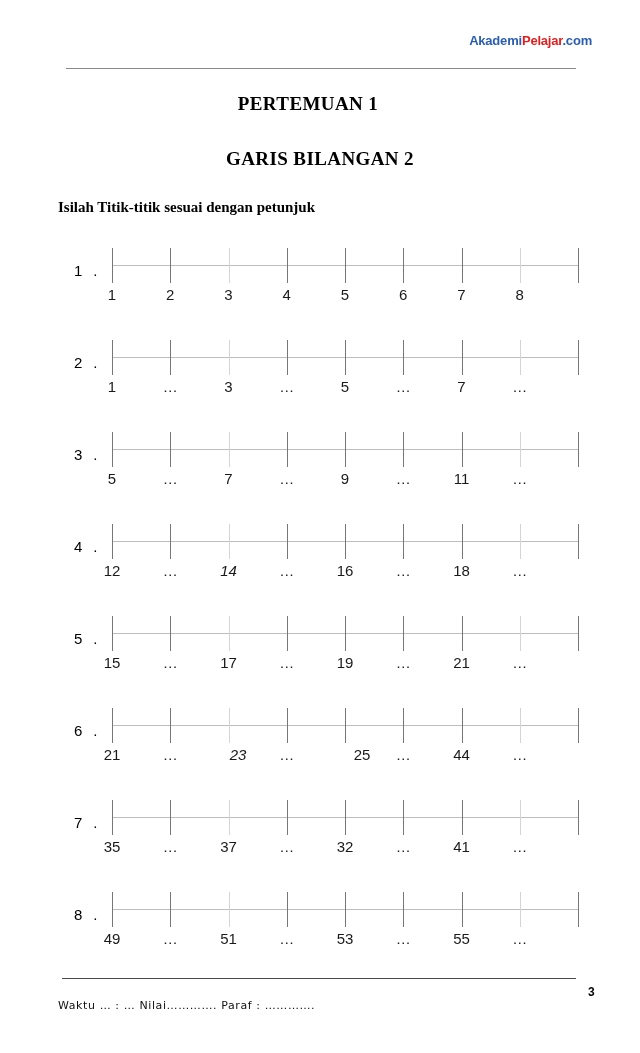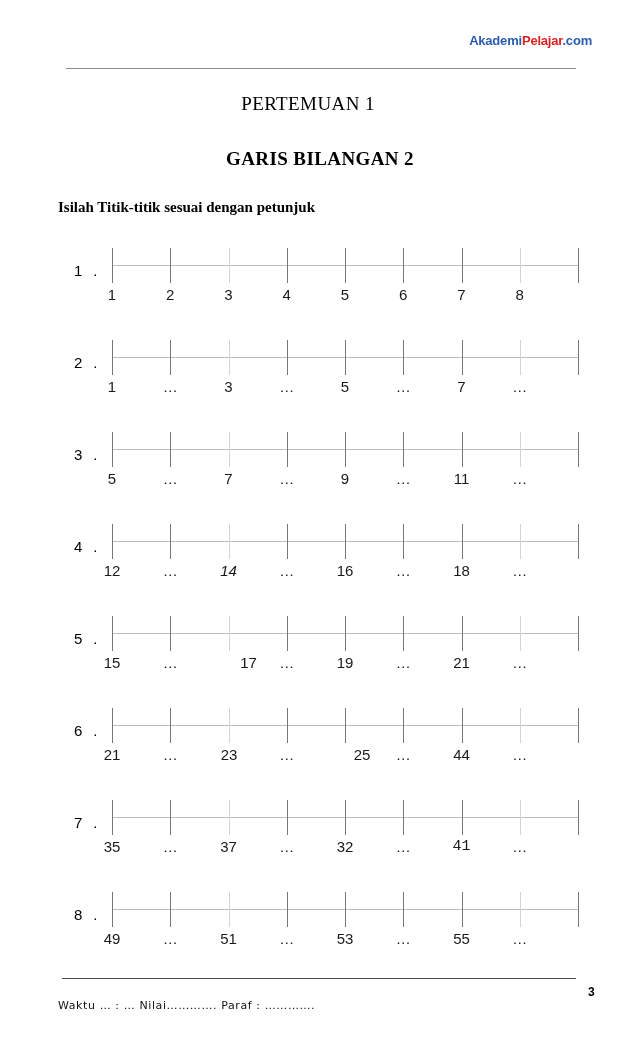--- a/index.html
+++ b/index.html
@@ -40,21 +40,21 @@
   }
 
   
   .title-1 {
     position: absolute;
     top: 93px;
     left: 0;
     width: 616px;
     text-align: center;
     font-size: 19px;
-    font-weight: normal;
+    font-weight: bold;
     letter-spacing: 0.4px;
   }
   .title-2 {
     position: absolute;
     top: 148px;
     left: 0;
     width: 640px;
     text-align: center;
     font-size: 19px;
     font-weight: bold;
@@ -269,21 +269,21 @@
         <div class="tick" style="left: 58.25px;"></div>
         <div class="tick faint" style="left: 116.5px;"></div>
         <div class="tick" style="left: 174.75px;"></div>
         <div class="tick" style="left: 233px;"></div>
         <div class="tick" style="left: 291.25px;"></div>
         <div class="tick" style="left: 349.5px;"></div>
         <div class="tick faint" style="left: 407.75px;"></div>
         <div class="tick" style="left: 466px;"></div>
         <div class="tick-label" style="left: 0px;">15</div>
         <div class="tick-label" style="left: 58.25px;">…</div>
-        <div class="tick-label" style="left: 116.5px; margin-left: 20px;">17</div>
+        <div class="tick-label" style="left: 116.5px;">17</div>
         <div class="tick-label" style="left: 174.75px;">…</div>
         <div class="tick-label" style="left: 233px;">19</div>
         <div class="tick-label" style="left: 291.25px;">…</div>
         <div class="tick-label" style="left: 349.5px;">21</div>
         <div class="tick-label" style="left: 407.75px;">…</div>
       </div>
     </div>
     <div class="row">
       <div class="row-index"><span>6</span><span class="dot">.</span></div>
       <div class="numberline">
@@ -292,21 +292,21 @@
         <div class="tick" style="left: 58.25px;"></div>
         <div class="tick faint" style="left: 116.5px;"></div>
         <div class="tick" style="left: 174.75px;"></div>
         <div class="tick" style="left: 233px;"></div>
         <div class="tick" style="left: 291.25px;"></div>
         <div class="tick" style="left: 349.5px;"></div>
         <div class="tick faint" style="left: 407.75px;"></div>
         <div class="tick" style="left: 466px;"></div>
         <div class="tick-label" style="left: 0px;">21</div>
         <div class="tick-label" style="left: 58.25px;">…</div>
-        <div class="tick-label" style="left: 117px;">23</div>
+        <div class="tick-label" style="left: 126px; font-style: italic;">23</div>
         <div class="tick-label" style="left: 174.75px;">…</div>
         <div class="tick-label" style="left: 250px;">25</div>
         <div class="tick-label" style="left: 291.25px;">…</div>
         <div class="tick-label" style="left: 349.5px;">44</div>
         <div class="tick-label" style="left: 407.75px;">…</div>
       </div>
     </div>
     <div class="row">
       <div class="row-index"><span>7</span><span class="dot">.</span></div>
       <div class="numberline">
@@ -319,21 +319,21 @@
         <div class="tick" style="left: 291.25px;"></div>
         <div class="tick" style="left: 349.5px;"></div>
         <div class="tick faint" style="left: 407.75px;"></div>
         <div class="tick" style="left: 466px;"></div>
         <div class="tick-label" style="left: 0px;">35</div>
         <div class="tick-label" style="left: 58.25px;">…</div>
         <div class="tick-label" style="left: 116.5px;">37</div>
         <div class="tick-label" style="left: 174.75px;">…</div>
         <div class="tick-label" style="left: 233px;">32</div>
         <div class="tick-label" style="left: 291.25px;">…</div>
-        <div class="tick-label" style="left: 349.5px; font-family: Liberation Mono, monospace;">41</div>
+        <div class="tick-label" style="left: 349.5px;">41</div>
         <div class="tick-label" style="left: 407.75px;">…</div>
       </div>
     </div>
     <div class="row">
       <div class="row-index"><span>8</span><span class="dot">.</span></div>
       <div class="numberline">
         <div class="axis"></div>
         <div class="tick" style="left: 0px;"></div>
         <div class="tick" style="left: 58.25px;"></div>
         <div class="tick faint" style="left: 116.5px;"></div>

